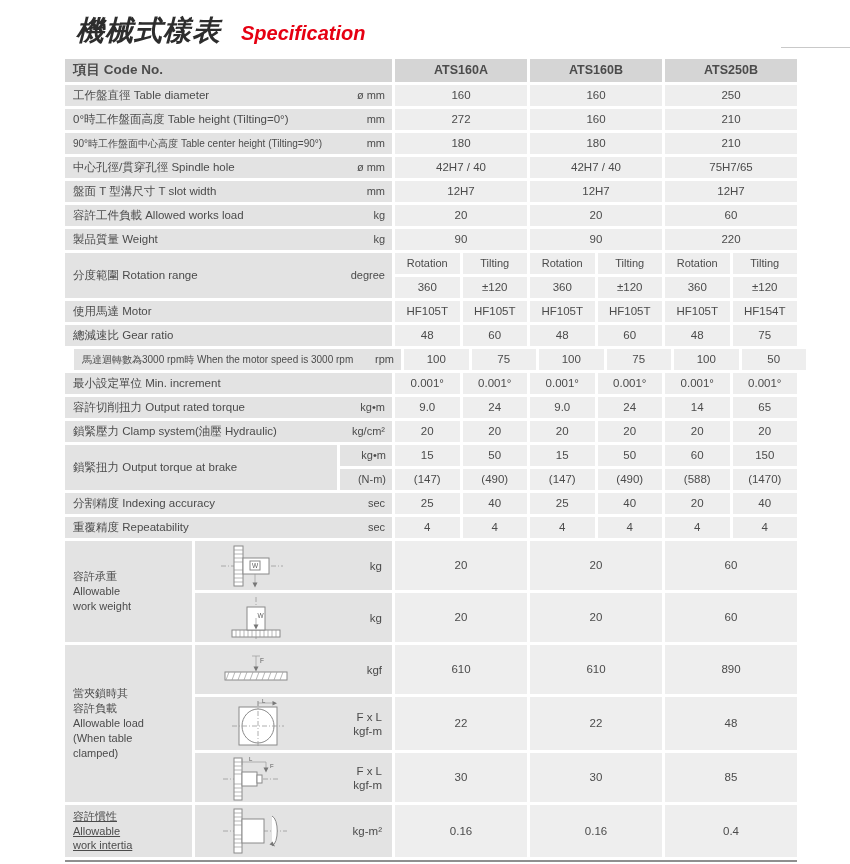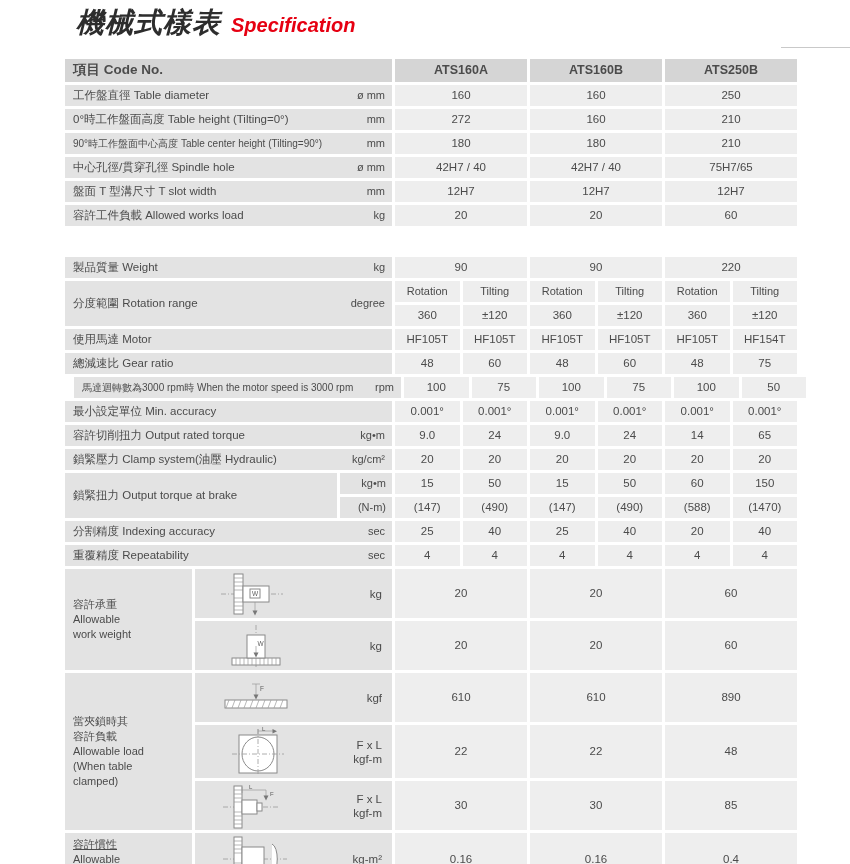--- a/index.html
+++ b/index.html
@@ -1,21 +1,21 @@
 <!DOCTYPE html>
 <html><head>
 <meta charset="utf-8">
 <style>
   * { margin:0; padding:0; box-sizing:border-box; }
   html,body { width:850px; height:864px; background:#ffffff; overflow:hidden;
               font-family:"Liberation Sans", sans-serif; }
   #page { position:relative; width:850px; height:864px; background:#fff; }
 
   
-  #title-block { position:absolute; left:76px; top:4px; display:flex; align-items:baseline; gap:10px; }
+  #title-block { position:absolute; left:76px; top:12px; display:flex; align-items:baseline; gap:20px; }
   #title-zh { font-size:28px; font-weight:bold; font-style:italic; color:#2d2d2d; letter-spacing:1px; }
   #title-en { font-size:20px; font-weight:bold; font-style:italic; color:#e60012; }
   #title-rule { position:absolute; left:781px; top:47px; width:69px; height:1px; background:#c9c9c9; }
 
   
   #spec-table { position:absolute; left:65px; top:59px; width:732px;
                 display:flex; flex-direction:column; gap:3px; color:#4b4b4b; }
   .t-row  { display:flex; gap:3px; }
   .t-col  { display:flex; flex-direction:column; gap:3px; }
   .cell   { display:flex; align-items:center; justify-content:center;
@@ -105,21 +105,21 @@
       </div>
       <div class="t-row" style="height: 21px;">
         <div class="cell lbl" style="width: 327px; height: 21px; flex: 0 0 auto;">
           <span class="lbl-txt">容許工件負載 Allowed works load</span>
           <span class="unit">kg</span>
         </div>
         <div class="cell " style="width: 132px; height: 21px; flex: 0 0 auto;">20</div>
         <div class="cell " style="width: 132px; height: 21px; flex: 0 0 auto;">20</div>
         <div class="cell " style="width: 132px; height: 21px; flex: 0 0 auto;">60</div>
       </div>
-      <div class="t-row" style="height: 21px; margin-top: 28px;">
+      <div class="t-row" style="height: 21px;">
         <div class="cell lbl" style="width: 327px; height: 21px; flex: 0 0 auto;">
           <span class="lbl-txt">製品質量 Weight</span>
           <span class="unit">kg</span>
         </div>
         <div class="cell " style="width: 132px; height: 21px; flex: 0 0 auto;">90</div>
         <div class="cell " style="width: 132px; height: 21px; flex: 0 0 auto;">90</div>
         <div class="cell " style="width: 132px; height: 21px; flex: 0 0 auto;">220</div>
       </div>
       <div class="t-row" style="height: 45px;">
         <div class="cell lbl" style="width: 327px; height: 45px; flex: 0 0 auto;">
@@ -176,21 +176,21 @@
         </div>
         <div class="cell " style="width: 64.5px; height: 21px; flex: 0 0 auto;">100</div>
         <div class="cell " style="width: 64.5px; height: 21px; flex: 0 0 auto;">75</div>
         <div class="cell " style="width: 64.5px; height: 21px; flex: 0 0 auto;">100</div>
         <div class="cell " style="width: 64.5px; height: 21px; flex: 0 0 auto;">75</div>
         <div class="cell " style="width: 64.5px; height: 21px; flex: 0 0 auto;">100</div>
         <div class="cell " style="width: 64.5px; height: 21px; flex: 0 0 auto;">50</div>
       </div>
       <div class="t-row" style="height: 21px;">
         <div class="cell lbl" style="width: 327px; height: 21px; flex: 0 0 auto;">
-          <span class="lbl-txt">最小設定單位 Min. accuracy</span>
+          <span class="lbl-txt">最小設定單位 Min. increment</span>
           <span class="unit"></span>
         </div>
         <div class="cell " style="width: 64.5px; height: 21px; flex: 0 0 auto;">0.001°</div>
         <div class="cell " style="width: 64.5px; height: 21px; flex: 0 0 auto;">0.001°</div>
         <div class="cell " style="width: 64.5px; height: 21px; flex: 0 0 auto;">0.001°</div>
         <div class="cell " style="width: 64.5px; height: 21px; flex: 0 0 auto;">0.001°</div>
         <div class="cell " style="width: 64.5px; height: 21px; flex: 0 0 auto;">0.001°</div>
         <div class="cell " style="width: 64.5px; height: 21px; flex: 0 0 auto;">0.001°</div>
       </div>
       <div class="t-row" style="height: 21px;">

